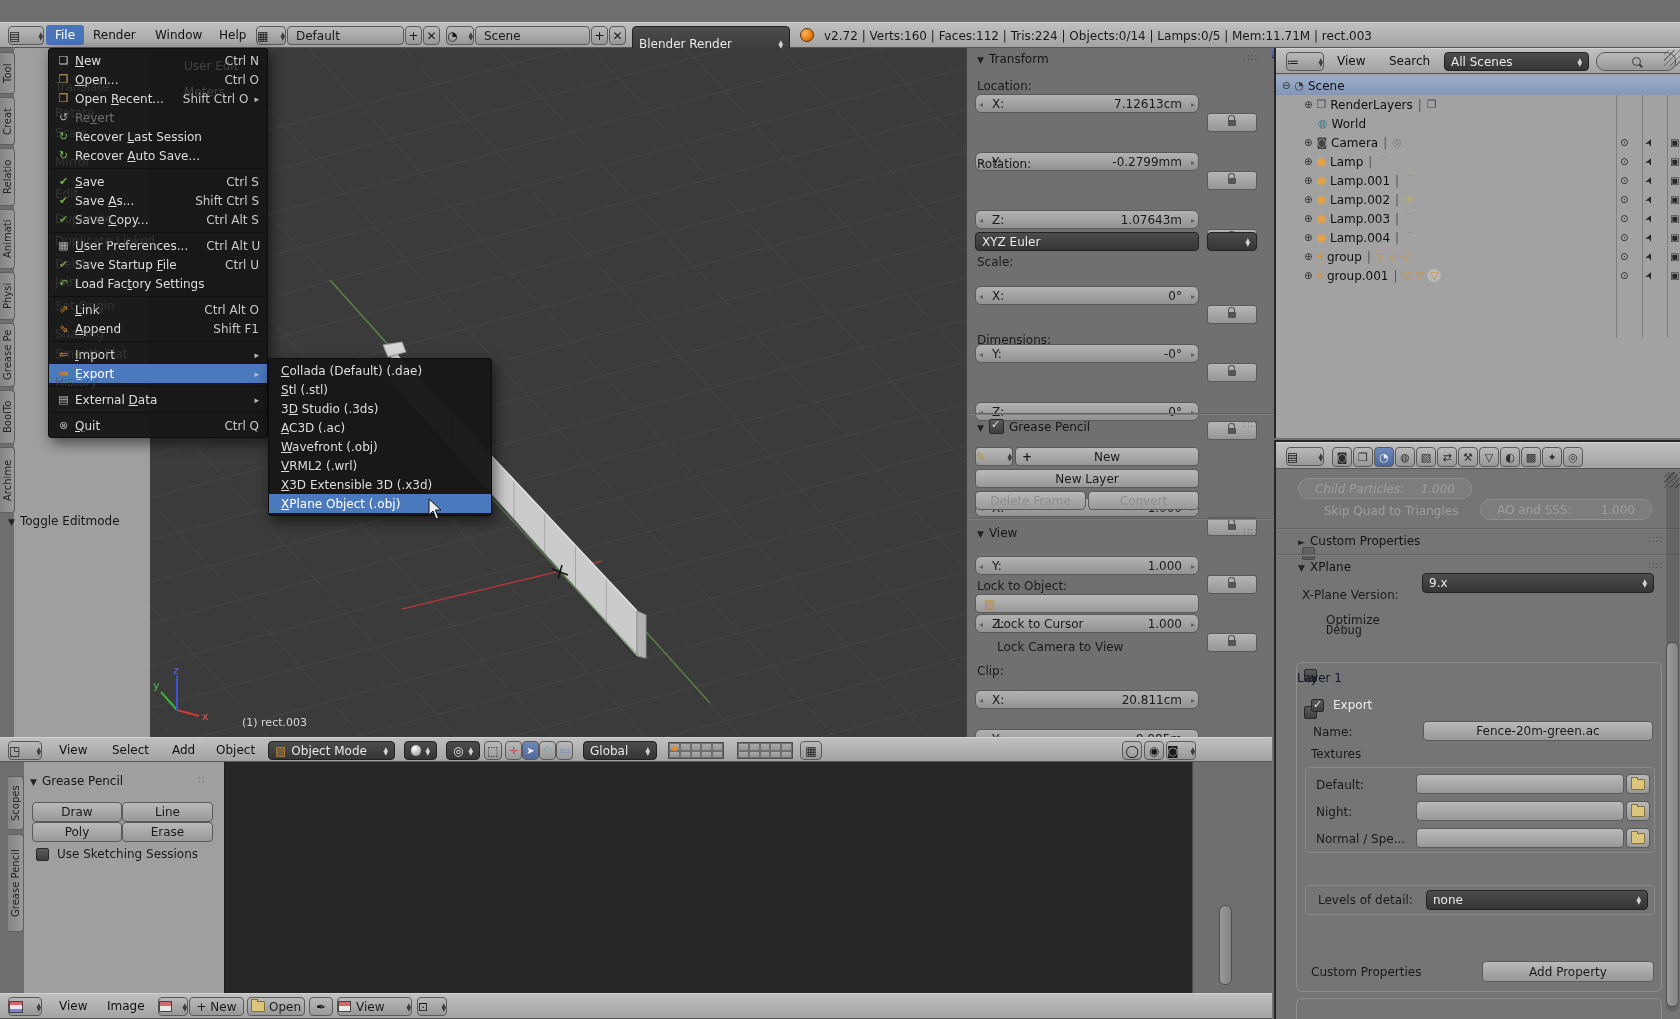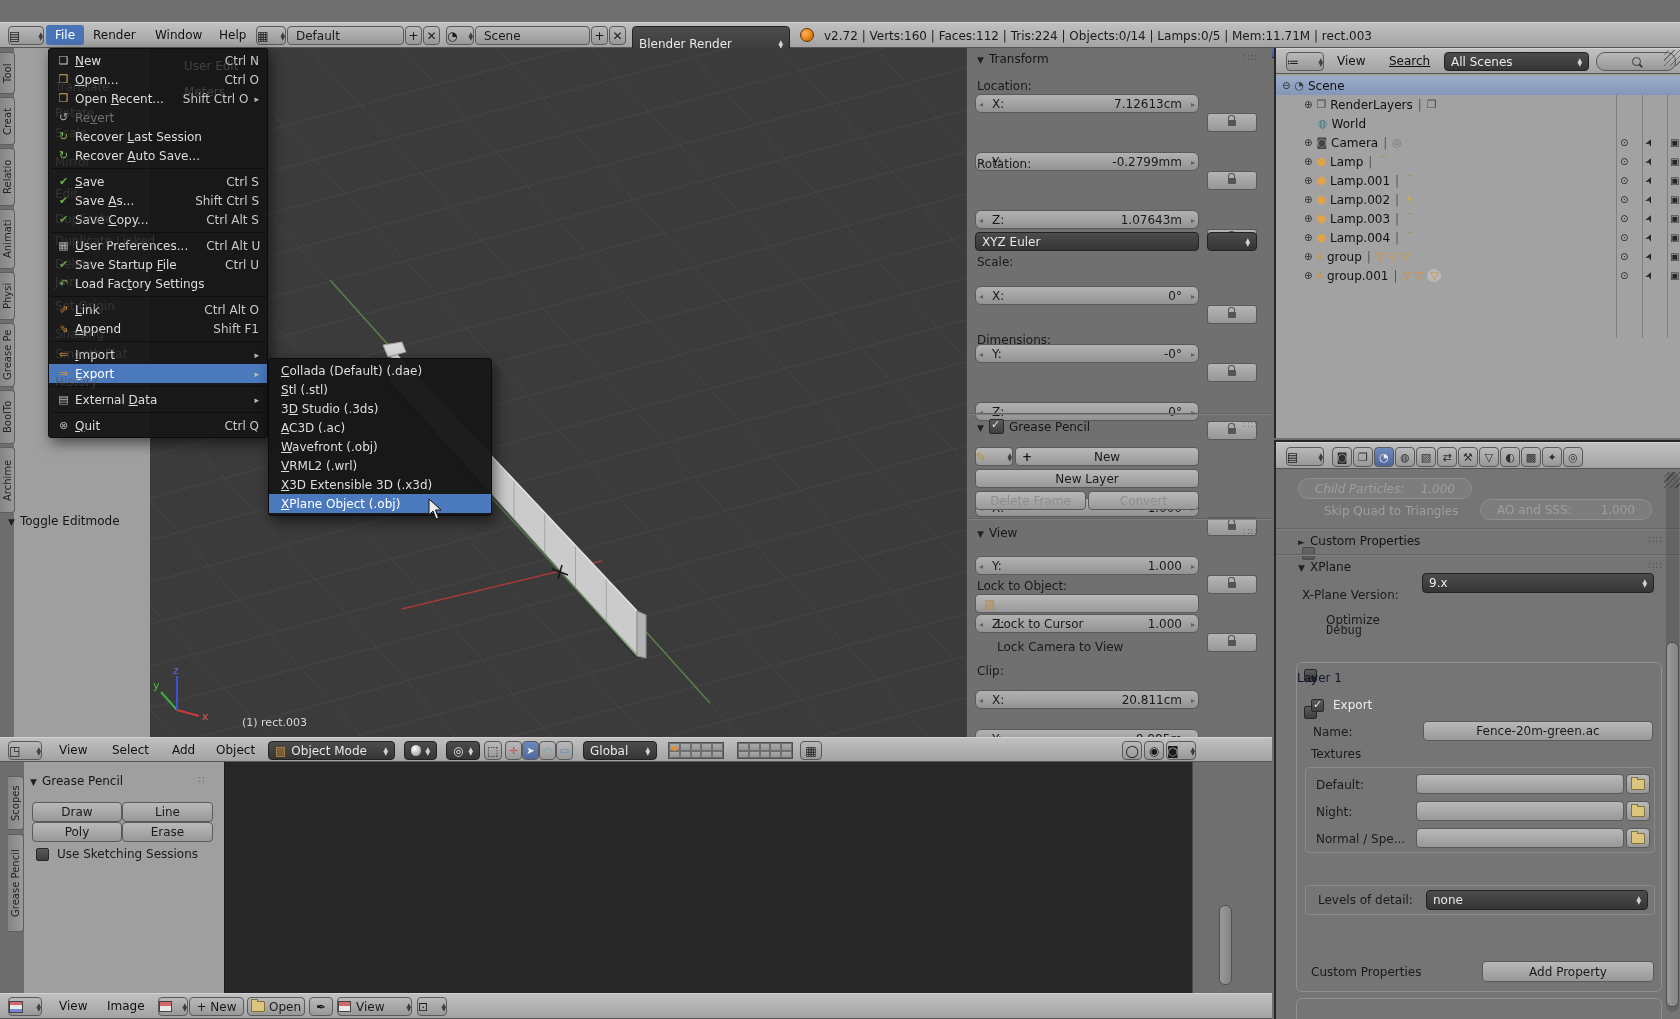--- a/index.html
+++ b/index.html
@@ -437,21 +437,21 @@
       <div class="abs" style="left: 57px; top: 85px;">Use Sketching Sessions</div>
     </div>
 
   <div class="abs" id="outliner" style="left:1274px;top:48px;width:406px;height:390px;background:#a2a2a2;border-left:2px solid #262626;">
       <div class="hbar abs" style="left: 0px; top: 0px; width: 406px; height: 26px;">
         <div class="btn abs" style="left: 10px; top: 3px; width: 38px; height: 19px;">
           <span>≔</span>
           <span class="updn dk">▲<br>▼</span>
         </div>
         <div class="menu-word abs" style="left: 52px; top: 2px;">View</div>
-        <div class="menu-word abs" style="left: 104px; top: 2px; text-decoration: underline;">Search</div>
+        <div class="menu-word abs" style="left: 104px; top: 2px;">Search</div>
         <div class="darksel abs" style="left: 168px; top: 3px; width: 145px; height: 19px;">
           <span>All Scenes</span>
           <span class="updn">▲<br>▼</span>
         </div>
         <div class="btn abs" style="left: 320px; top: 3px; width: 80px; height: 19px; border-radius: 9px;">
           <span style="width: 7px; height: 7px; border: 1.5px solid rgb(60, 60, 60); border-radius: 50%; position: relative; display: inline-block;">
             <span style="position: absolute; width: 4px; height: 1.5px; background: rgb(60, 60, 60); transform: rotate(45deg); left: 6px; top: 7px;"></span>
           </span>
         </div>
       </div>

